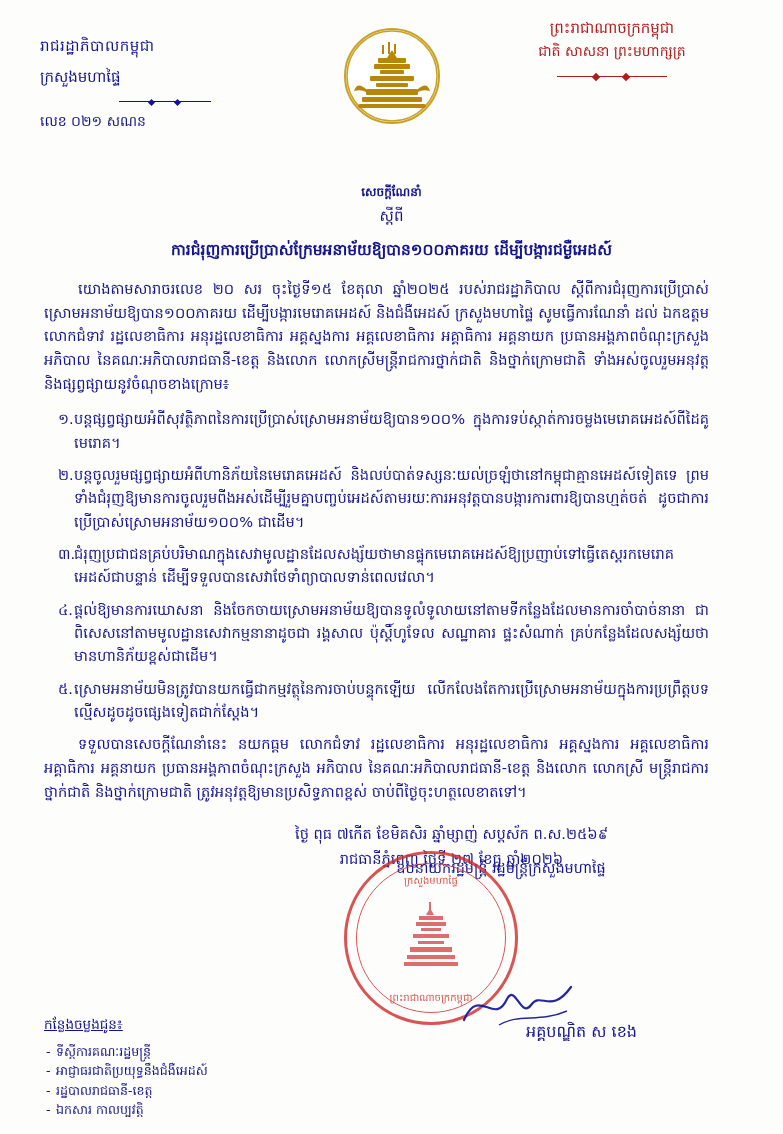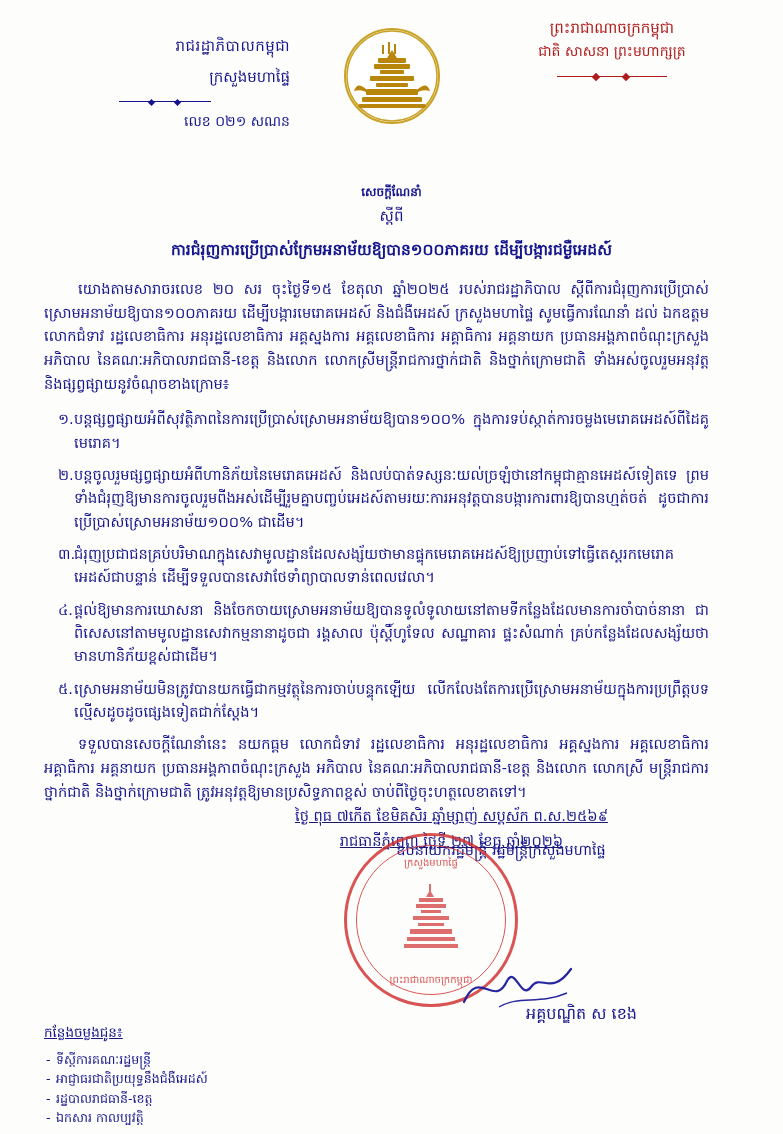--- a/index.html
+++ b/index.html
@@ -25,21 +25,21 @@
   
   .header {
     position: relative;
     height: 170px;
   }
   .hdr-left {
     position: absolute;
     left: 40px;
     top: 36px;
     width: 250px;
-    text-align: right;
+    text-align: left;
     color: #14148c;
   }
   .hdr-left .l1 {
     font-size: 15px;
     letter-spacing: 0.5px;
     white-space: nowrap;
   }
   .hdr-left .l2 {
     font-size: 15px;
     margin-top: 9px;
@@ -171,23 +171,22 @@
   ol.items li .txt {
     flex: 1 1 auto;
     text-align: justify;
   }
 
   .closing { margin-top: 12px; }
 
   
   .sig-area {
     position: relative;
-    margin-top: 4px;
+    margin-top: 22px;
     height: 230px;
-    text-decoration: underline;
   }
   .date-line {
     text-align: center;
     font-size: 14.6px;
     color: #14148c;
     padding-left: 150px;
   }
   .sig-right {
     position: absolute;
     right: 58px;
@@ -249,21 +248,21 @@
     top: 150px;
     width: 120px;
     height: 60px;
     opacity: 0.95;
   }
 
   
   .footer {
     position: absolute;
     left: 44px;
-    bottom: 6px;
+    bottom: 14px;
     width: 320px;
     color: #14148c;
   }
   .footer .f-title {
     font-size: 13.5px;
     text-decoration: underline;
     margin-bottom: 6px;
   }
   .footer ul {
     list-style: none;

